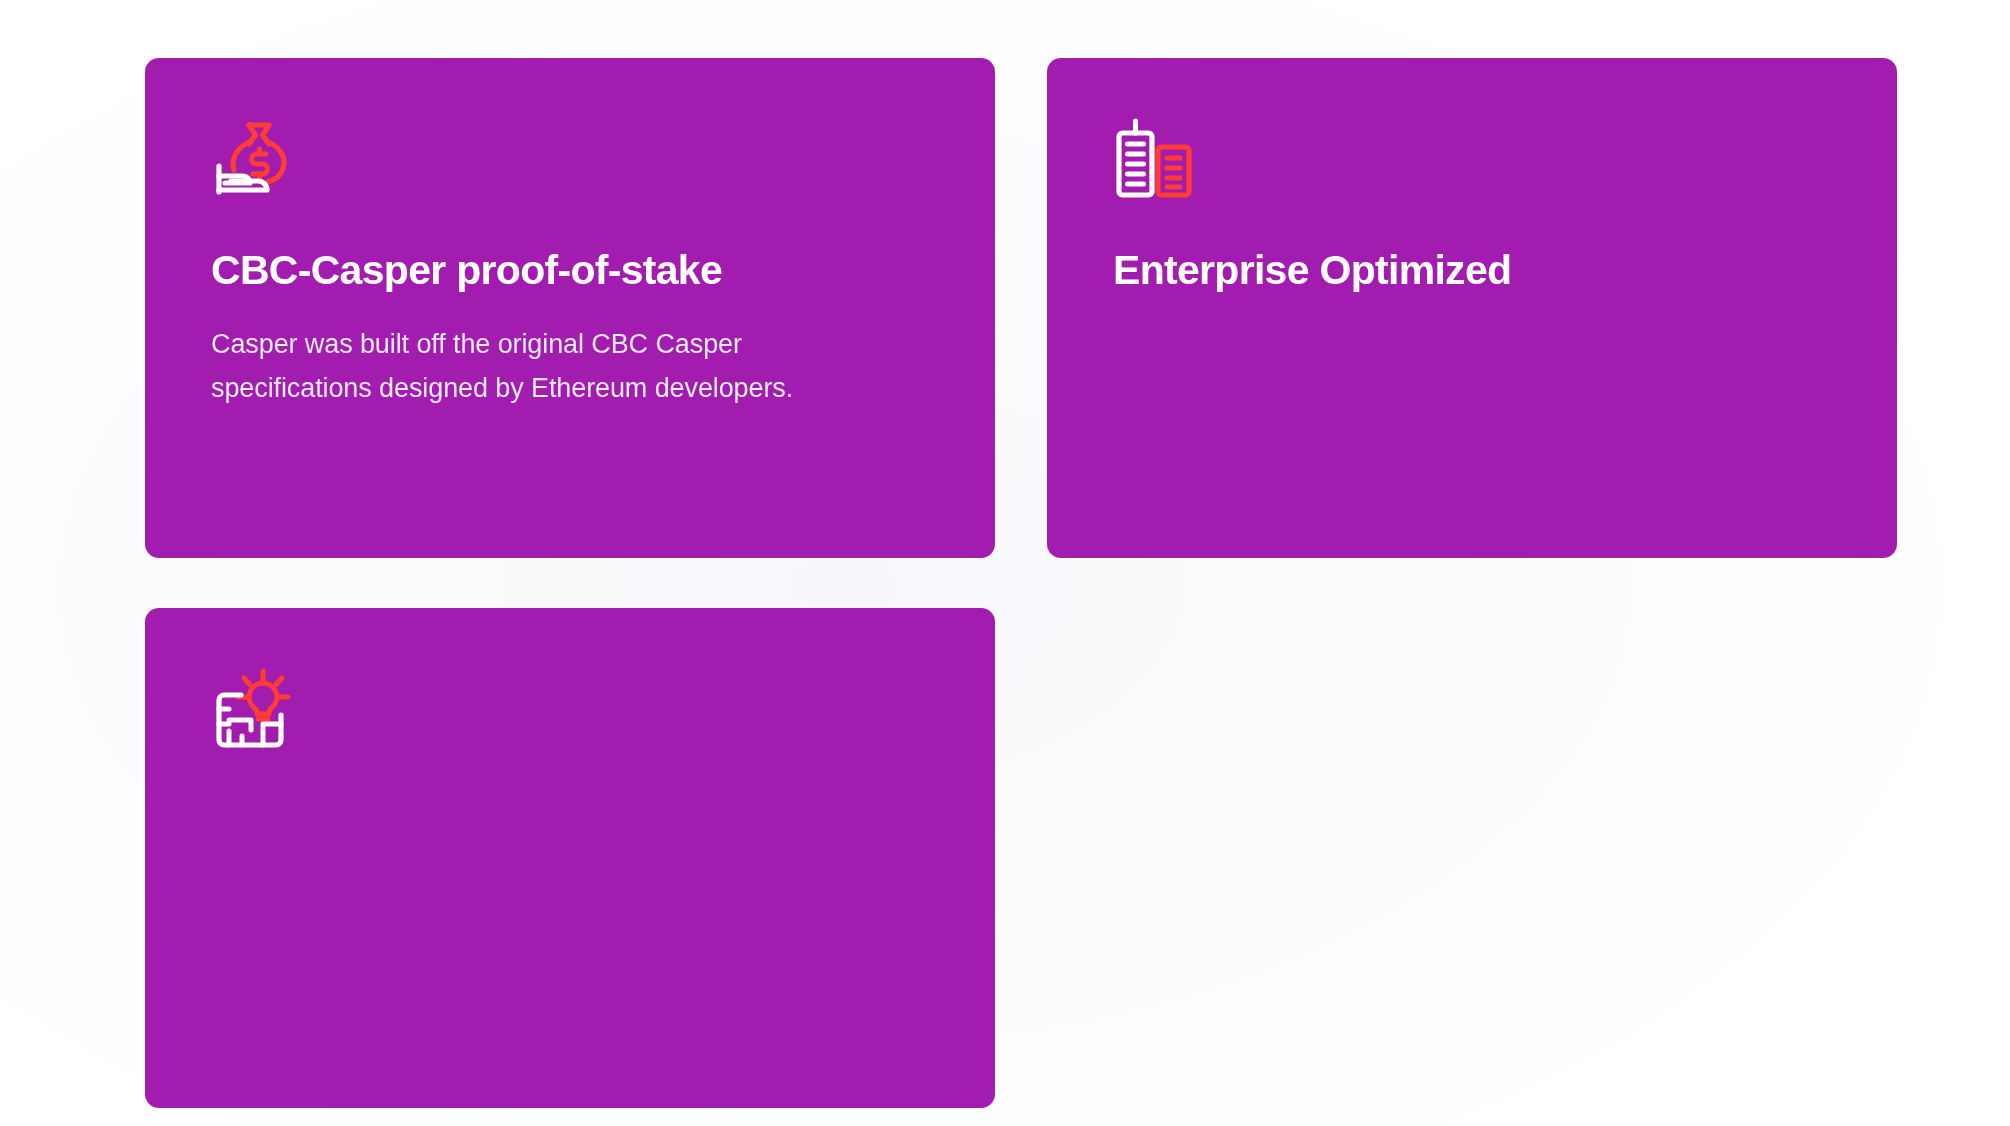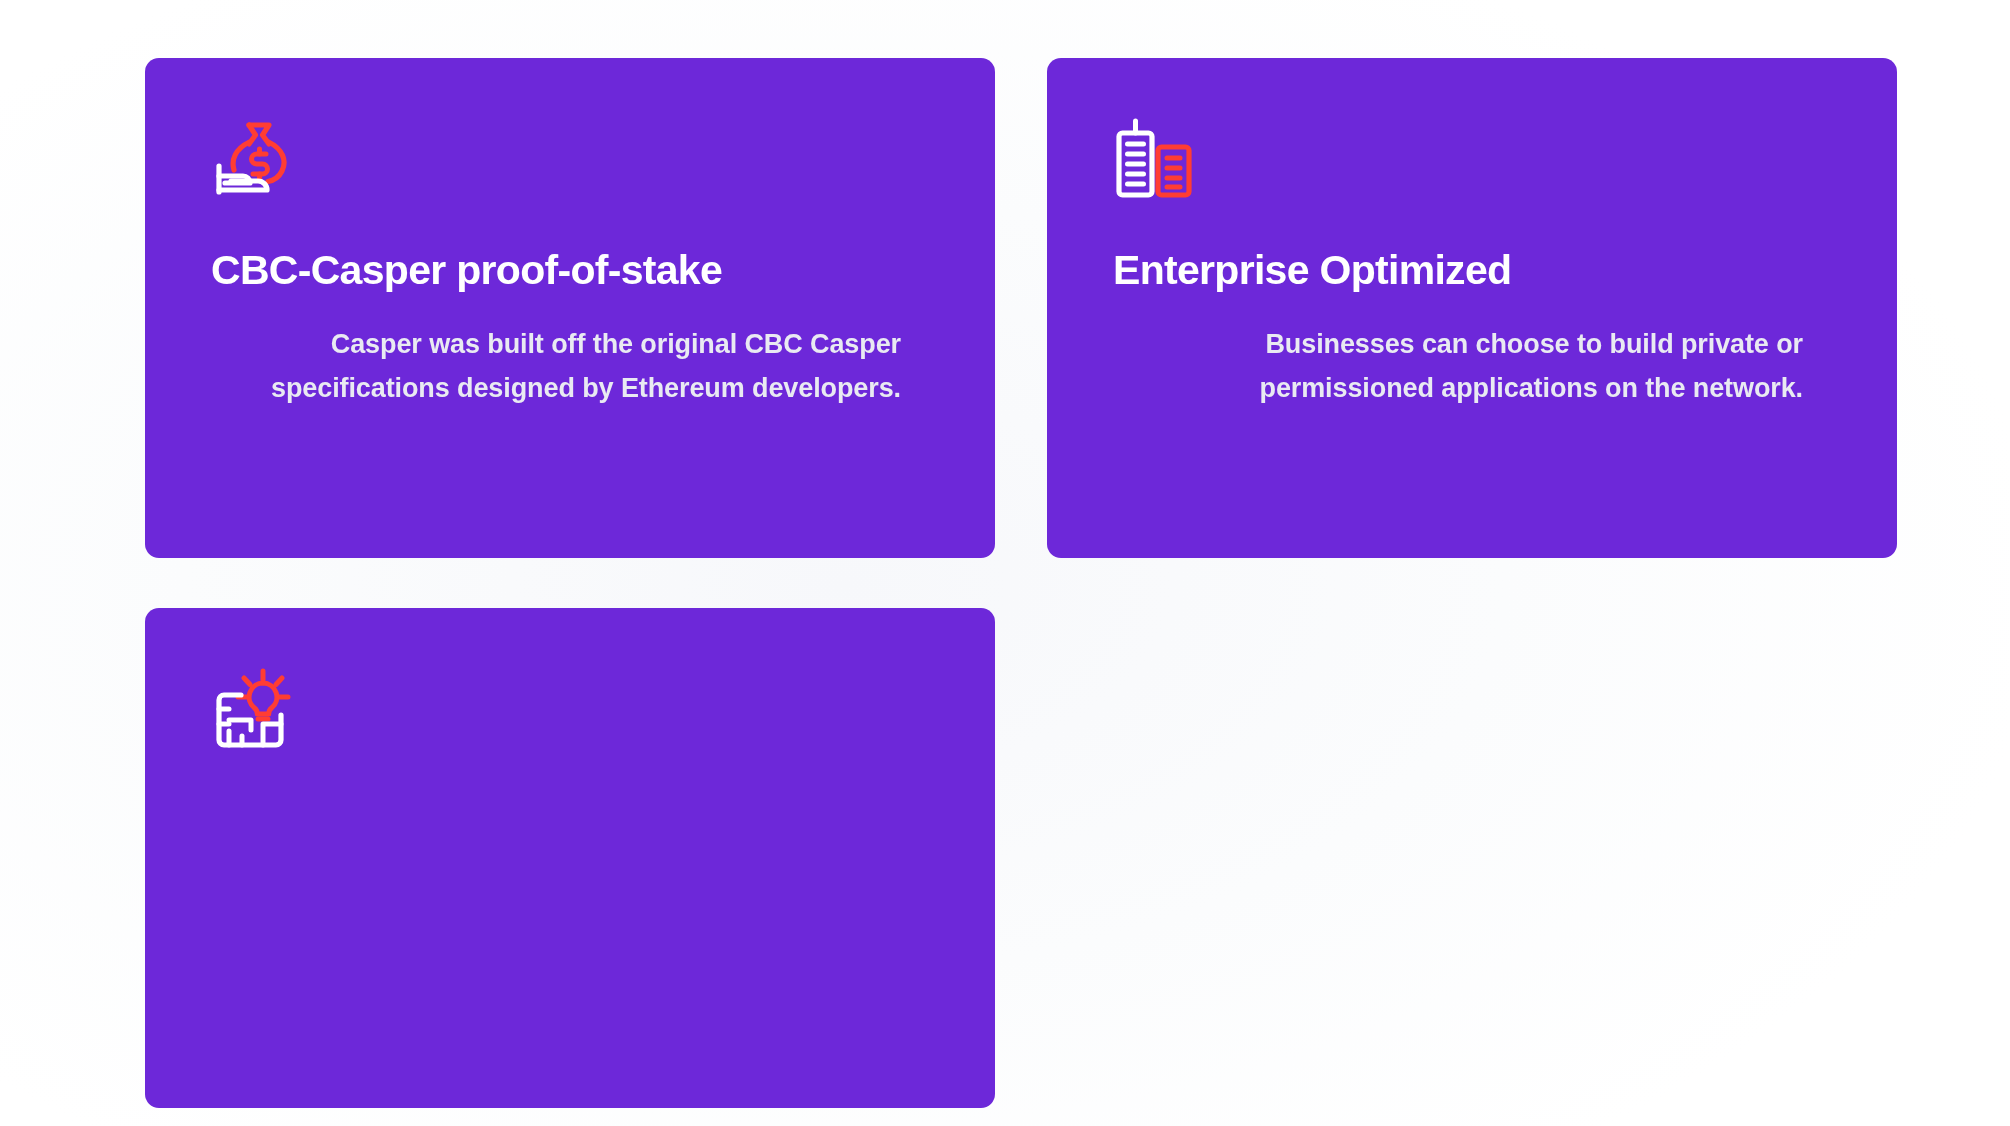--- a/index.html
+++ b/index.html
@@ -31,21 +31,21 @@
     width: 1752px;
     height: 1010px;
     display: grid;
     grid-template-columns: 850px 850px;
     grid-template-rows: 500px 500px;
     column-gap: 52px;
     row-gap: 50px;
   }
 
   .feature-card {
-    background: #6d28d9;
+    background: #a21caf;
     border-radius: 14px;
     padding: 60px 66px 0 66px;
     position: relative;
     overflow: hidden;
   }
 
   .card-icon {
     width: 84px;
     height: 84px;
     display: block;
@@ -58,24 +58,23 @@
     line-height: 1.12;
     font-weight: bold;
     letter-spacing: -0.7px;
     margin-bottom: 28px;
   }
 
   .card-body {
     color: #e9eaf2;
     font-size: 27px;
     line-height: 1.63;
-    font-weight: bold;
+    font-weight: normal;
     letter-spacing: -0.1px;
     max-width: 690px;
-    text-align: right;
   }
 </style>
 </head>
 <body>
 
 <div id="page-bg"></div>
 
 <div id="feature-grid">
 
   <div class="feature-card">
@@ -102,21 +101,20 @@
 
       <path d="M22.5 3 v12" fill="none" stroke="#ffffff" stroke-width="5" stroke-linecap="round"></path>
 
       <rect x="6" y="15" width="33" height="62" rx="3.5" fill="none" stroke="#ffffff" stroke-width="5.2"></rect>
       <path d="M14.5 26 h16 M14.5 36 h16 M14.5 46 h16 M14.5 56 h16 M14.5 66 h16" fill="none" stroke="#ffffff" stroke-width="5" stroke-linecap="round"></path>
 
       <rect x="45" y="29" width="31" height="48" rx="3.5" fill="none" stroke="#ff3d33" stroke-width="5.2"></rect>
       <path d="M54 40 h13 M54 50 h13 M54 60 h13 M54 69 h13" fill="none" stroke="#ff3d33" stroke-width="5" stroke-linecap="round"></path>
     </svg>
     <div class="card-title">Enterprise Optimized</div>
-    <div class="card-body">Businesses can choose to build private or permissioned applications on the network.</div>
   </div>
 
 
   <div class="feature-card">
     <svg class="card-icon" viewBox="0 0 84 84">
 
       <path d="M52 3 v9 M33 10 l6 6.5 M71 10 l-6 6.5 M27 29 h9 M77 29 h-9" fill="none" stroke="#ff3d33" stroke-width="5" stroke-linecap="round"></path>
 
       <path d="M52 15 a14 14 0 0 1 8.5 25 c-2 1.6 -2.8 3.4 -2.8 6 h-11.4 c0 -2.6 -0.8 -4.4 -2.8 -6 A14 14 0 0 1 52 15 Z" fill="none" stroke="#ff3d33" stroke-width="5" stroke-linejoin="round"></path>
       <path d="M47 51 h10" fill="none" stroke="#ff3d33" stroke-width="5" stroke-linecap="round"></path>

